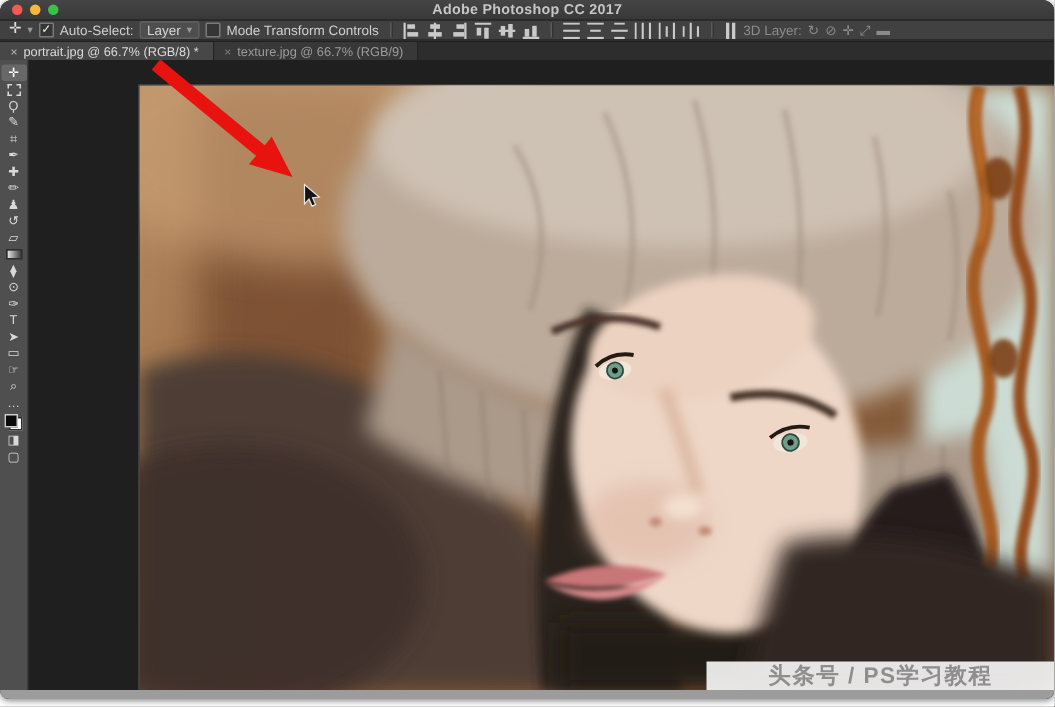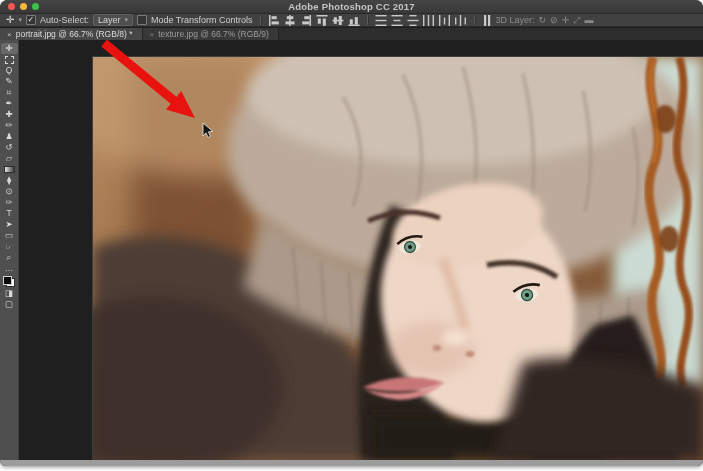--- a/index.html
+++ b/index.html
@@ -379,20 +379,23 @@
             </g>
 
             <path d="M560,0 C548,40 576,70 560,110 C545,150 578,185 562,225 C550,260 576,290 566,322" stroke="#a65c24" stroke-width="9" fill="none" filter="url(#b2)"></path>
             <path d="M586,0 C601,45 572,80 590,120 C605,160 575,195 592,235 C605,270 580,300 590,330" stroke="#964e1c" stroke-width="8" fill="none" filter="url(#b2)"></path>
             <ellipse cx="572" cy="62" rx="11" ry="14" fill="#7d3f14" opacity=".9" filter="url(#b2)"></ellipse>
             <ellipse cx="576" cy="182" rx="10" ry="13" fill="#7d3f14" opacity=".9" filter="url(#b2)"></ellipse>
             <path d="M560,4 C550,40 574,68 560,106" stroke="#d27f35" stroke-width="2.4" fill="none" opacity=".7" filter="url(#b2)"></path>
 
             <path d="M430,305 C500,292 570,312 610,332 L610,403 L400,403 Z" fill="#332622" filter="url(#b8)"></path>
           </svg>
+          <div class="watermark-band">
+            <span class="watermark-text">头条号 / PS学习教程</span>
+          </div>
         </div>
 
         <svg class="annot" width="684" height="420">
           <line x1="85" y1="3" x2="156" y2="61.5" stroke="#e8120e" stroke-width="9"></line>
           <polygon points="176,78 147,69.5 162.2,51.1" fill="#e8120e"></polygon>
           <g>
             <path d="M184,83 l0,13 l3,-3.2 l2,4.6 l2.4,-1 l-2,-4.6 l4.4,-0.4 Z" fill="#141414" stroke="#e8e8e8" stroke-width="0.8"></path>
           </g>
         </svg>
       </div>

